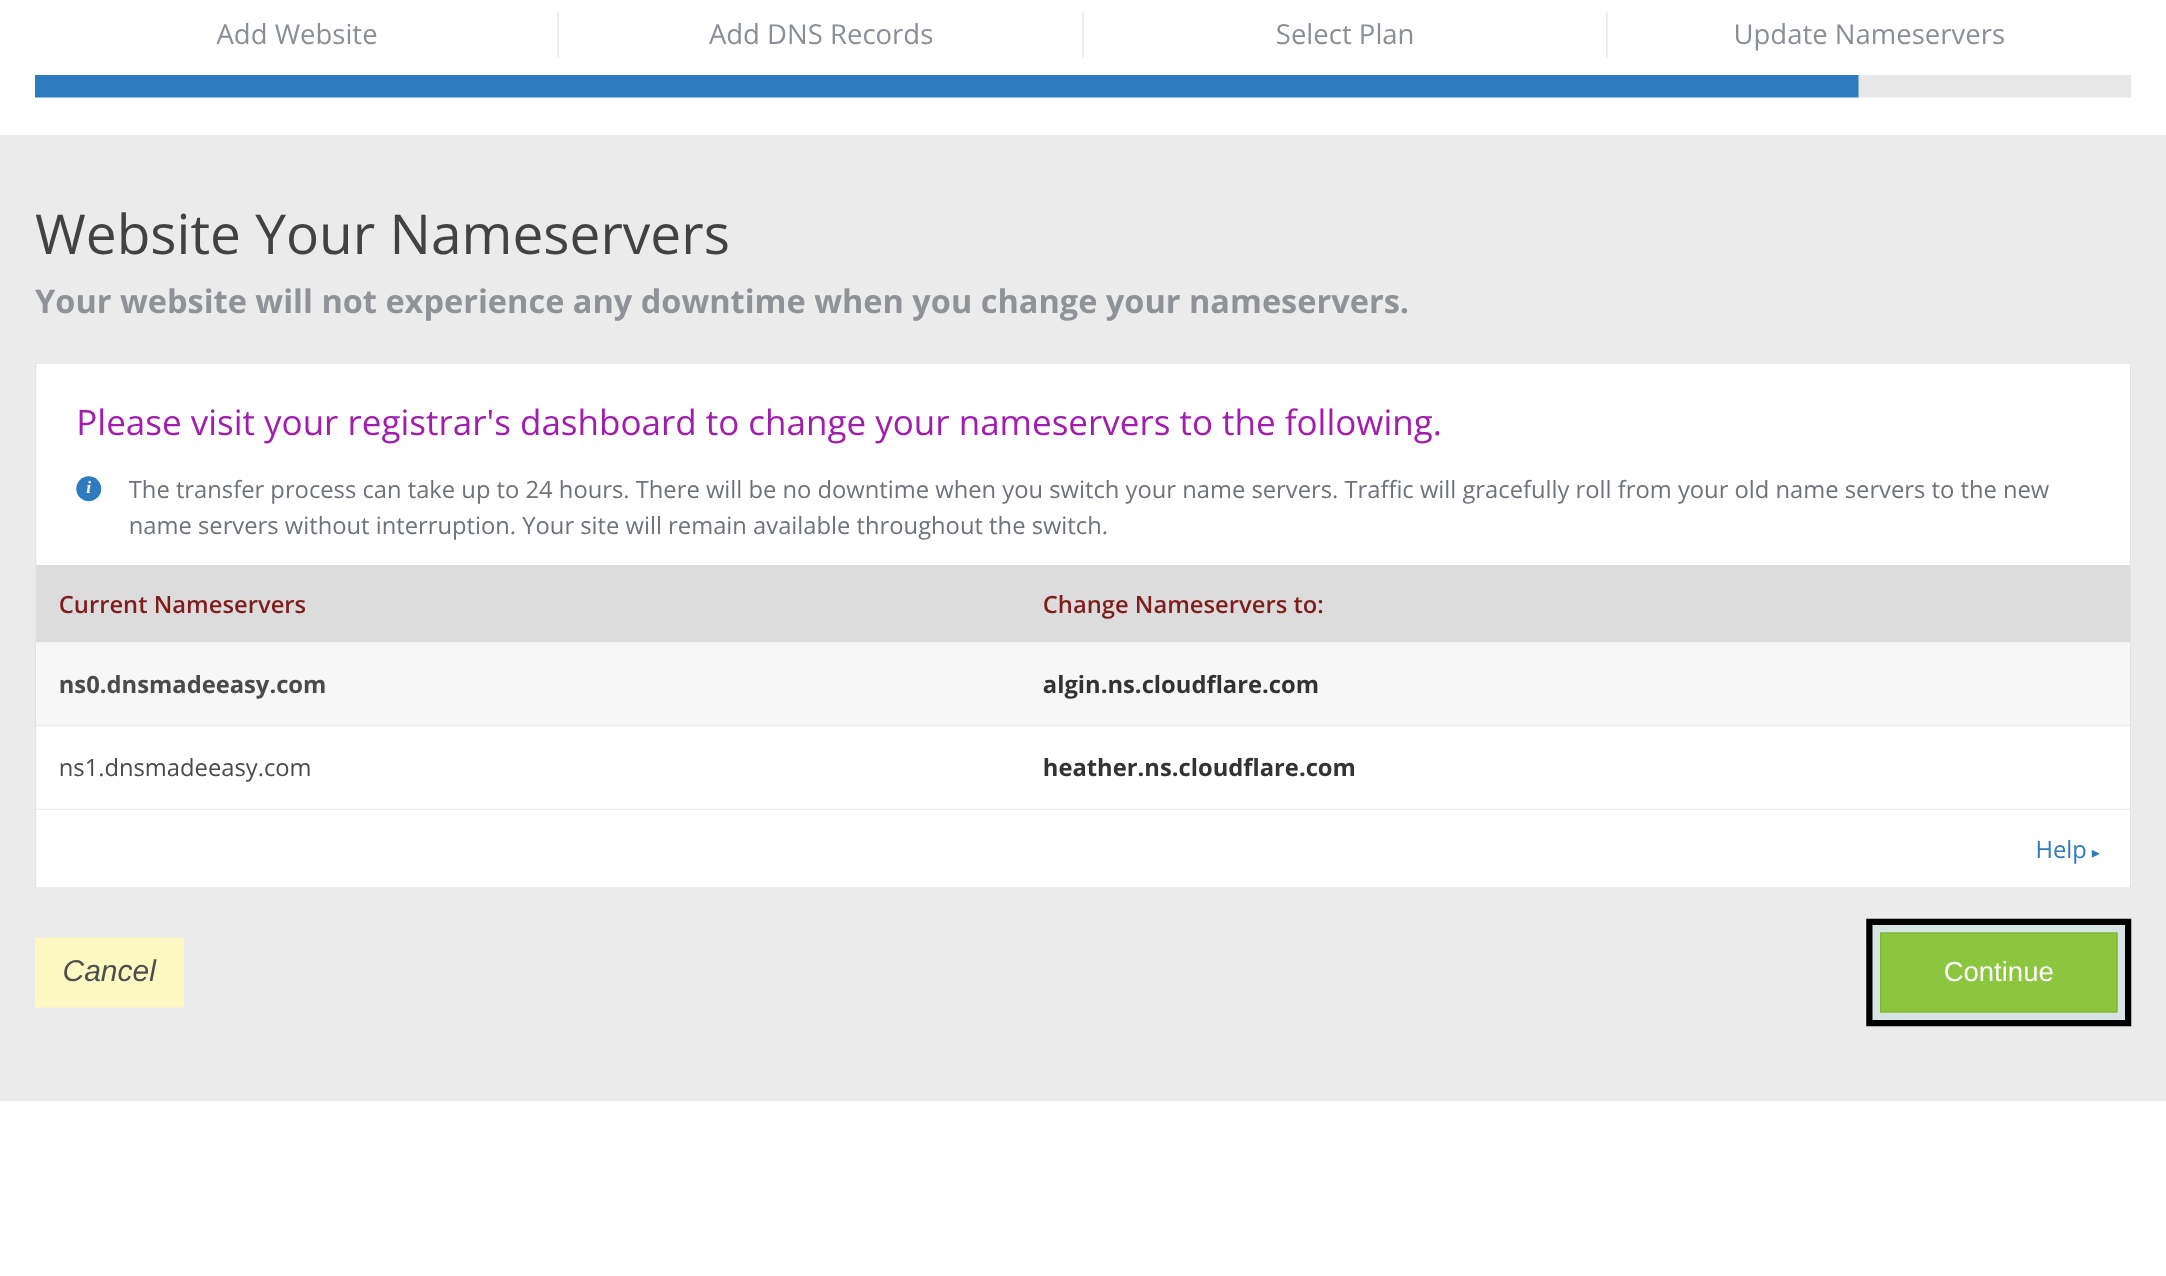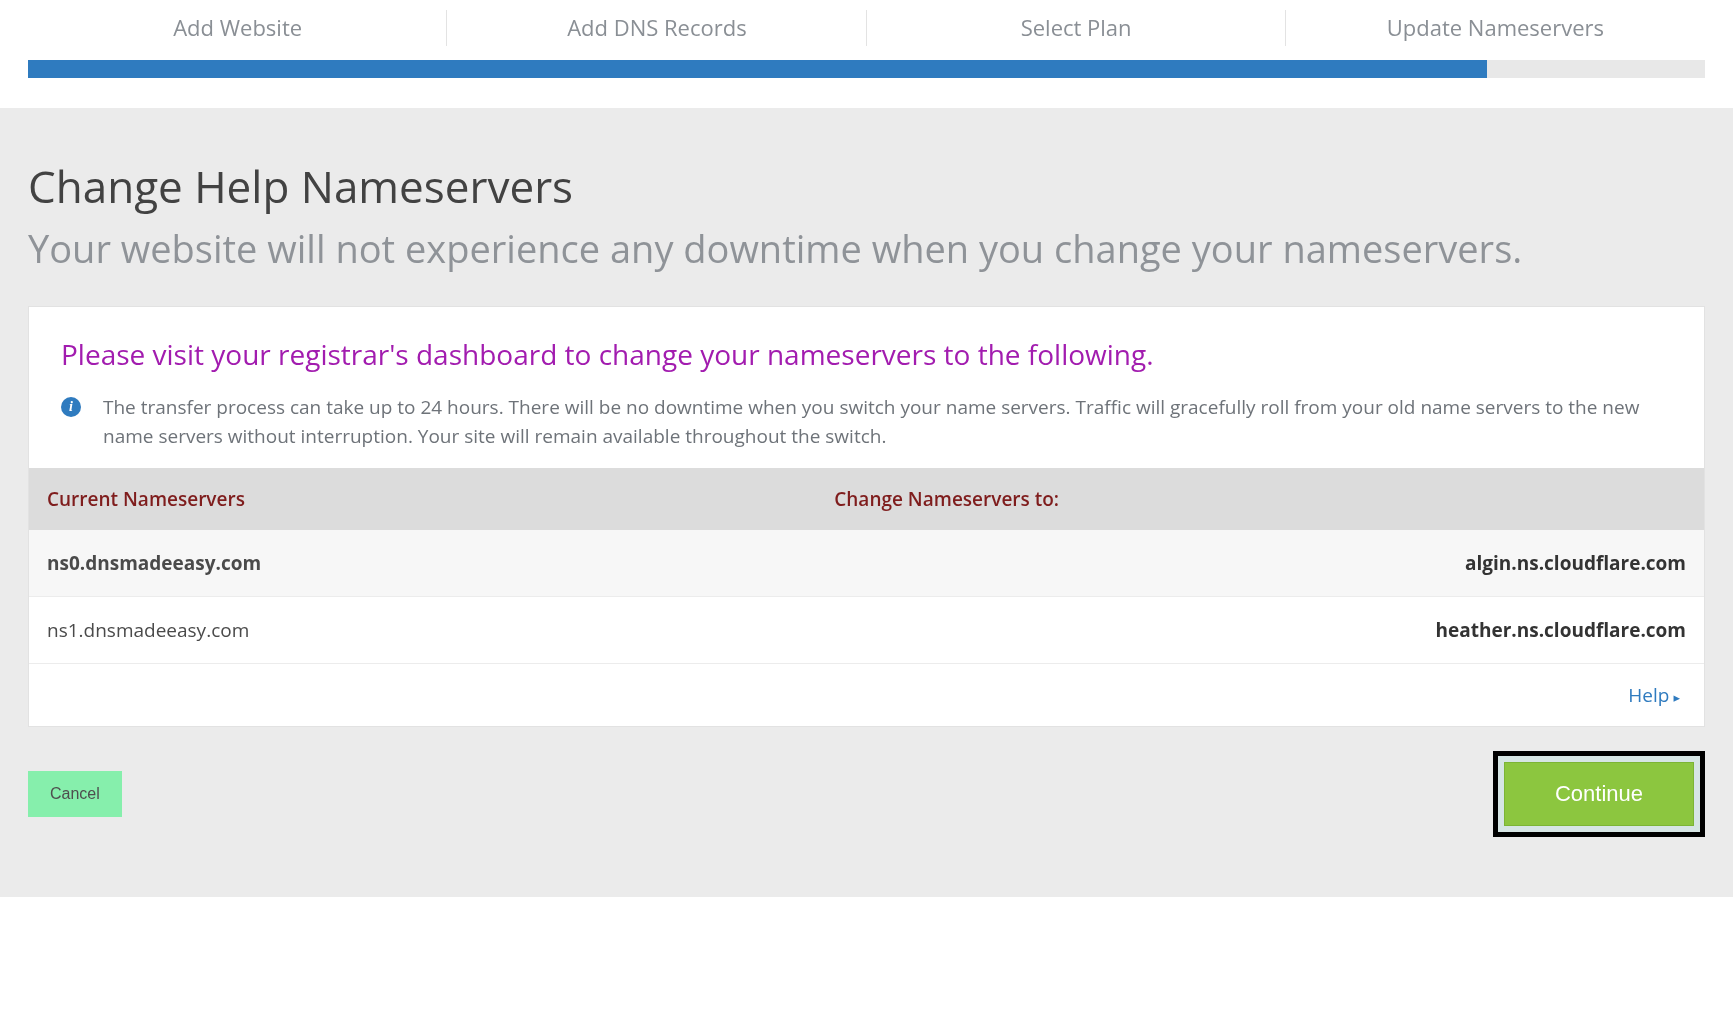--- a/index.html
+++ b/index.html
@@ -54,22 +54,22 @@
     padding: 48px 28px 60px 28px;
     margin-top: 30px;
   }
   .page-title {
     font-size: 44px;
     font-weight: 400;
     color: #424242;
     margin-bottom: 6px;
   }
   .page-subtitle {
-    font-size: 38px;
-    font-weight: 400;
+    font-size: 26px;
+    font-weight: 700;
     color: #8f9398;
     margin-bottom: 32px;
   }
 
   .card {
     background: #fff;
     border: 1px solid #e2e2e2;
   }
   .card-header {
     padding: 28px 32px 18px 32px;
@@ -118,21 +118,21 @@
     font-weight: 600;
     color: #7f1d1d;
     padding: 18px 18px;
   }
   .ns-table td {
     font-size: 19px;
     color: #4a4a4a;
     padding: 20px 18px;
     border-bottom: 1px solid #ececec;
   }
-  .ns-table td.new-ns { font-weight: 700; color: #333; text-align: right; }
+  .ns-table td.new-ns { font-weight: 700; color: #333; }
   .ns-table tr.alt td { background: #f7f7f7; font-weight: bold; }
 
   .help-row {
     text-align: right;
     padding: 18px 24px;
   }
   .help-link {
     color: #2f7bbf;
     font-size: 19px;
     text-decoration: none;
@@ -143,26 +143,27 @@
     margin-left: 4px;
   }
 
   .actions {
     display: flex;
     justify-content: space-between;
     align-items: center;
     margin-top: 24px;
   }
   .btn-cancel {
-    background: #86efac;
+    background: #fef9c3;
     border: none;
     color: #4e4e4e;
-    font-size: 16px;
+    font-size: 24px;
     padding: 14px 22px;
     cursor: pointer;
+    font-style: italic;
   }
   .continue-highlight {
     border: 5px solid #000000;
     background: rgba(63,188,177,0.12);
     padding: 6px;
   }
   .btn-continue {
     background: #8cc63f;
     border: 1px solid #7bb534;
     color: #fff;
@@ -189,21 +190,21 @@
       <div class="step-label">Update Nameservers</div>
     </div>
   </div>
   <div class="progress-track">
     <div class="seg done" style="flex:0 0 87%"></div>
     <div class="seg" style="flex:0 0 13%"></div>
   </div>
 </div>
 
 <div class="page-body">
-  <h1 class="page-title">Change Help Nameservers</h1>
+  <h1 class="page-title">Website Your Nameservers</h1>
   <div class="page-subtitle">Your website will not experience any downtime when you change your nameservers.</div>
 
   <div class="card">
     <div class="card-header">
       <div class="card-heading">Please visit your registrar's dashboard to change your nameservers to the following.</div>
       <div class="info-row">
         <div class="info-icon">i</div>
         <div class="info-text">The transfer process can take up to 24 hours. There will be no downtime when you switch your name servers. Traffic will gracefully roll from your old name servers to the new name servers without interruption. Your site will remain available throughout the switch.</div>
       </div>
     </div>

